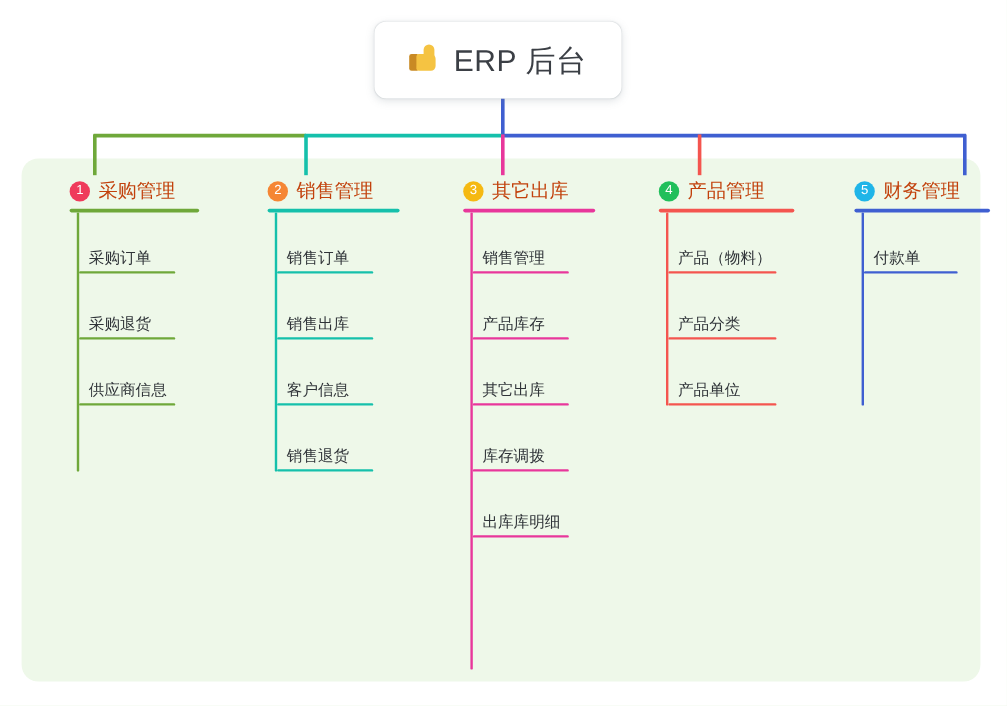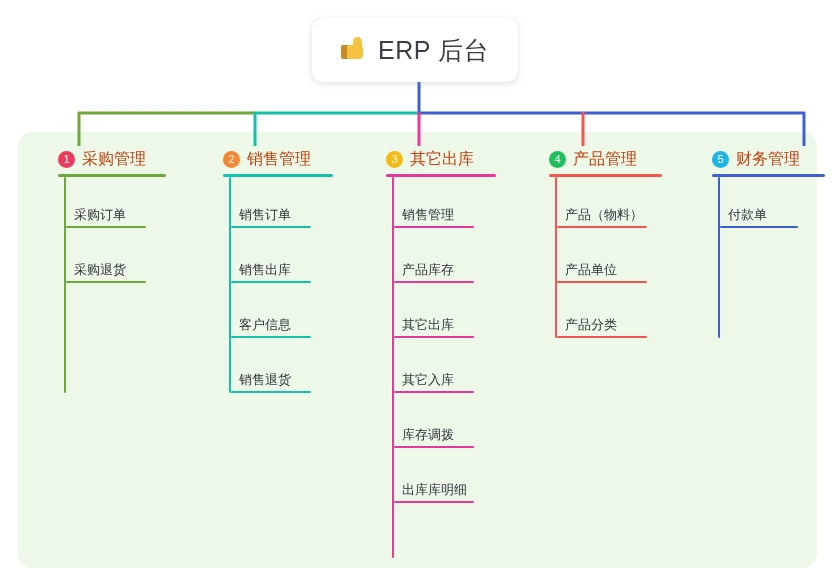--- a/index.html
+++ b/index.html
@@ -147,20 +147,24 @@
         <div class="leaves" style="margin-top: 5px;">
           <div class="spine" style="height: 216px; background: rgb(111, 168, 58);"></div>
           <div class="leaf">
             <span class="leaf-label">采购订单</span>
             <div class="leaf-rule" style="width: 80px; background: rgb(111, 168, 58);"></div>
           </div>
           <div class="leaf">
             <span class="leaf-label">采购退货</span>
             <div class="leaf-rule" style="width: 80px; background: rgb(111, 168, 58);"></div>
           </div>
+          <div class="leaf">
+            <span class="leaf-label">供应商信息</span>
+            <div class="leaf-rule" style="width: 80px; background: rgb(111, 168, 58);"></div>
+          </div>
         </div>
       </div>
       <div class="branch" style="left: 203px; top: 146px;">
         <div class="branch-head">
           <span class="badge" style="background: rgb(245, 134, 52);">2</span>
           <span class="branch-title">销售管理</span>
         </div>
         <div class="head-rule" style="top: 28px; width: 110px; background: rgb(21, 192, 171);"></div>
         <div class="leaves" style="margin-top: 5px; font-family: Liberation Serif, serif;">
           <div class="spine" style="height: 216px; background: rgb(21, 192, 171);"></div>
@@ -196,24 +200,20 @@
           </div>
           <div class="leaf">
             <span class="leaf-label">产品库存</span>
             <div class="leaf-rule" style="width: 80px; background: rgb(232, 55, 155);"></div>
           </div>
           <div class="leaf">
             <span class="leaf-label">其它出库</span>
             <div class="leaf-rule" style="width: 80px; background: rgb(232, 55, 155);"></div>
           </div>
           <div class="leaf">
-            <span class="leaf-label">其它入库</span>
-            <div class="leaf-rule" style="width: 80px; background: rgb(232, 55, 155);"></div>
-          </div>
-          <div class="leaf">
             <span class="leaf-label">库存调拨</span>
             <div class="leaf-rule" style="width: 80px; background: rgb(232, 55, 155);"></div>
           </div>
           <div class="leaf">
             <span class="leaf-label">出库库明细</span>
             <div class="leaf-rule" style="width: 80px; background: rgb(232, 55, 155);"></div>
           </div>
         </div>
       </div>
       <div class="branch" style="left: 529px; top: 146px;">
@@ -222,27 +222,27 @@
           <span class="branch-title">产品管理</span>
         </div>
         <div class="head-rule" style="top: 28px; width: 113px; background: rgb(244, 85, 79);"></div>
         <div class="leaves" style="margin-top: 5px;">
           <div class="spine" style="height: 161px; background: rgb(244, 85, 79);"></div>
           <div class="leaf">
             <span class="leaf-label">产品（物料）</span>
             <div class="leaf-rule" style="width: 90px; background: rgb(244, 85, 79);"></div>
           </div>
           <div class="leaf">
+            <span class="leaf-label">产品分类</span>
+            <div class="leaf-rule" style="width: 90px; background: rgb(244, 85, 79);"></div>
+          </div>
+          <div class="leaf">
             <span class="leaf-label">产品单位</span>
             <div class="leaf-rule" style="width: 90px; background: rgb(244, 85, 79);"></div>
           </div>
-          <div class="leaf">
-            <span class="leaf-label">产品分类</span>
-            <div class="leaf-rule" style="width: 90px; background: rgb(244, 85, 79);"></div>
-          </div>
         </div>
       </div>
       <div class="branch" style="left: 692px; top: 146px;">
         <div class="branch-head">
           <span class="badge" style="background: rgb(31, 181, 232);">5</span>
           <span class="branch-title">财务管理</span>
         </div>
         <div class="head-rule" style="top: 28px; width: 113px; background: rgb(63, 95, 209);"></div>
         <div class="leaves" style="margin-top: 5px;">
           <div class="spine" style="height: 161px; background: rgb(63, 95, 209);"></div>

